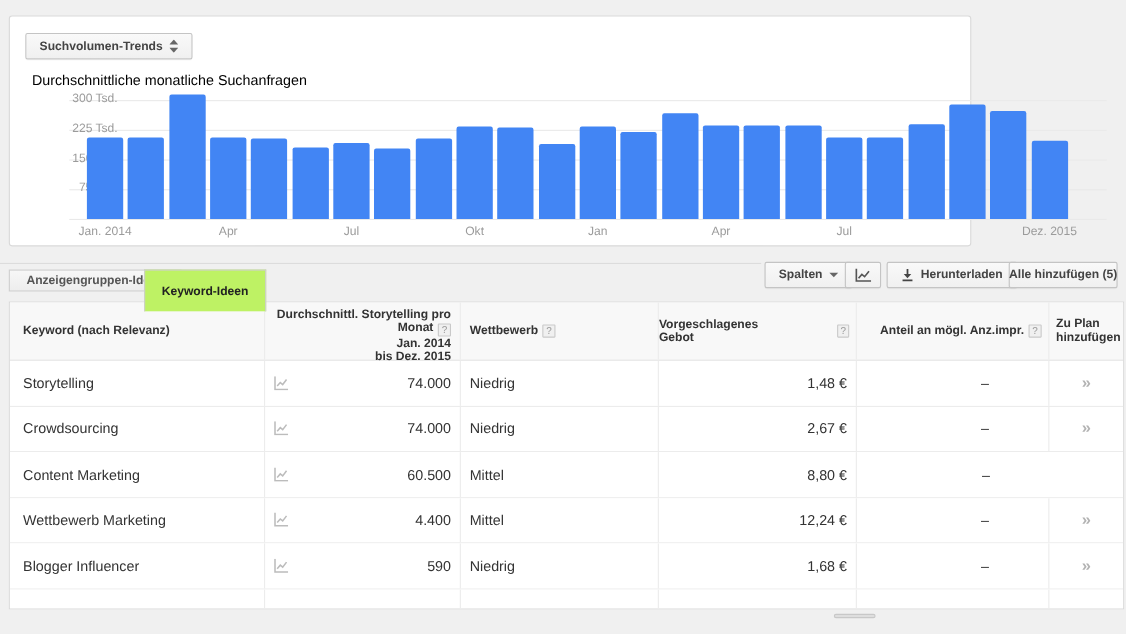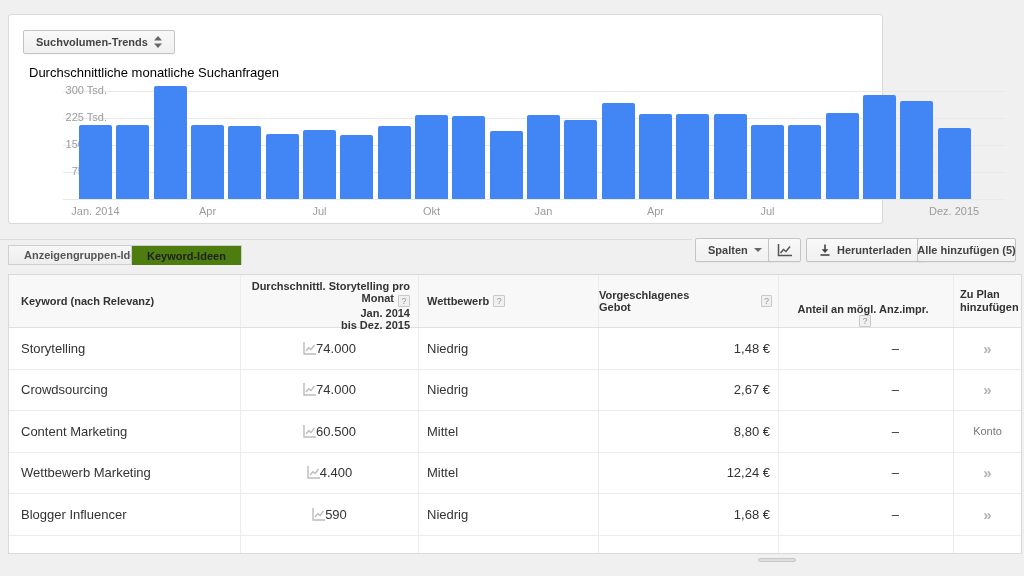--- a/index.html
+++ b/index.html
@@ -46,22 +46,22 @@
   .tab {
     position:absolute; top:245px; height:20px;
     display:flex; align-items:center; padding:0 15px;
     font-size:11px; font-weight:bold; cursor:pointer; white-space:nowrap;
   }
   .tab.inactive {
     background:linear-gradient(#f7f7f7,#ededed);
     border:1px solid #cfcfcf; color:#555;
   }
   .tab.active {
-    background:#4d7c0f; border:1px solid #cfcfcf; border-bottom:none;
-    height:20px; color:#222; z-index:2;
+    background:#bef264; border:1px solid #cfcfcf; border-bottom:none;
+    height:38px; color:#222; z-index:2;
   }
   .toolbar-btn { position:absolute; top:238px; }
   .icon-btn { padding:0 8px; }
   .caret-down {
     width:0; height:0; border-left:4px solid transparent;
     border-right:4px solid transparent; border-top:4px solid #666;
     display:inline-block;
   }
 
   
@@ -76,24 +76,24 @@
   .cell:last-child { border-right:none; }
   .c1 { width:232px; padding-left:12px; }
   .c2 { width:178px; padding:0 8px 0 8px; }
   .c3 { width:180px; padding-left:8px; }
   .c4 { width:180px; padding-right:8px; justify-content:flex-end; }
   .c5 { width:175px; padding-right:54px; justify-content:flex-end; }
   .c6 { width:67px; justify-content:center; }
   .thead .cell { font-size:11px; font-weight:bold; color:#333; }
   .thead .c2 { display:block; text-align:right; padding-top:5px; line-height:12px; }
   .thead .c4 { padding-right:6px;gap:47px; }
-  .thead .c5 { padding-right:6px;flex-direction:column; }
+  .thead .c5 { padding-right:6px; }
   .thead .c6 { justify-content:flex-start; padding-left:6px; line-height:13px; }
   .trow .cell { font-size:13px; color:#333; }
-  .trow .c2 { justify-content:center; }
+  .trow .c2 { justify-content:space-between; }
   .help {
     display:inline-block; width:12px; height:12px; margin-left:4px;
     background:#f0f0f0; border:1px solid #c9c9c9; border-radius:1px;
     font-size:9px; font-weight:normal; color:#999; text-align:center;
     line-height:11px; vertical-align:-2px; cursor:pointer;
   }
   .chev { font-size:15px; color:#b3b3b3; cursor:pointer; font-weight:bold; }
   .konto { font-size:11px; color:#777; }
   .dash { color:#333; }
   .row-chart-icon { cursor:pointer; line-height:0; }
@@ -284,23 +284,20 @@
         </div>
         <div class="cell c3">
           <span>Mittel</span>
         </div>
         <div class="cell c4">
           <span>8,80 €</span>
         </div>
         <div class="cell c5">
           <span class="dash">–</span>
         </div>
-        <div class="cell c6">
-          <span class="konto">Konto</span>
-        </div>
       </div>
       <div class="trow">
         <div class="cell c1">
           <span>Wettbewerb Marketing</span>
         </div>
         <div class="cell c2">
           <span class="row-chart-icon"><svg width="13" height="13" viewBox="0 0 13 13">
               <path d="M1 0 V12 H13" stroke="#bcbcbc" stroke-width="1.4" fill="none"></path>
               <polyline points="3,9 5.8,5.8 8,7.6 11.5,3" stroke="#bcbcbc" stroke-width="1.4" fill="none"></polyline>
             </svg></span>

